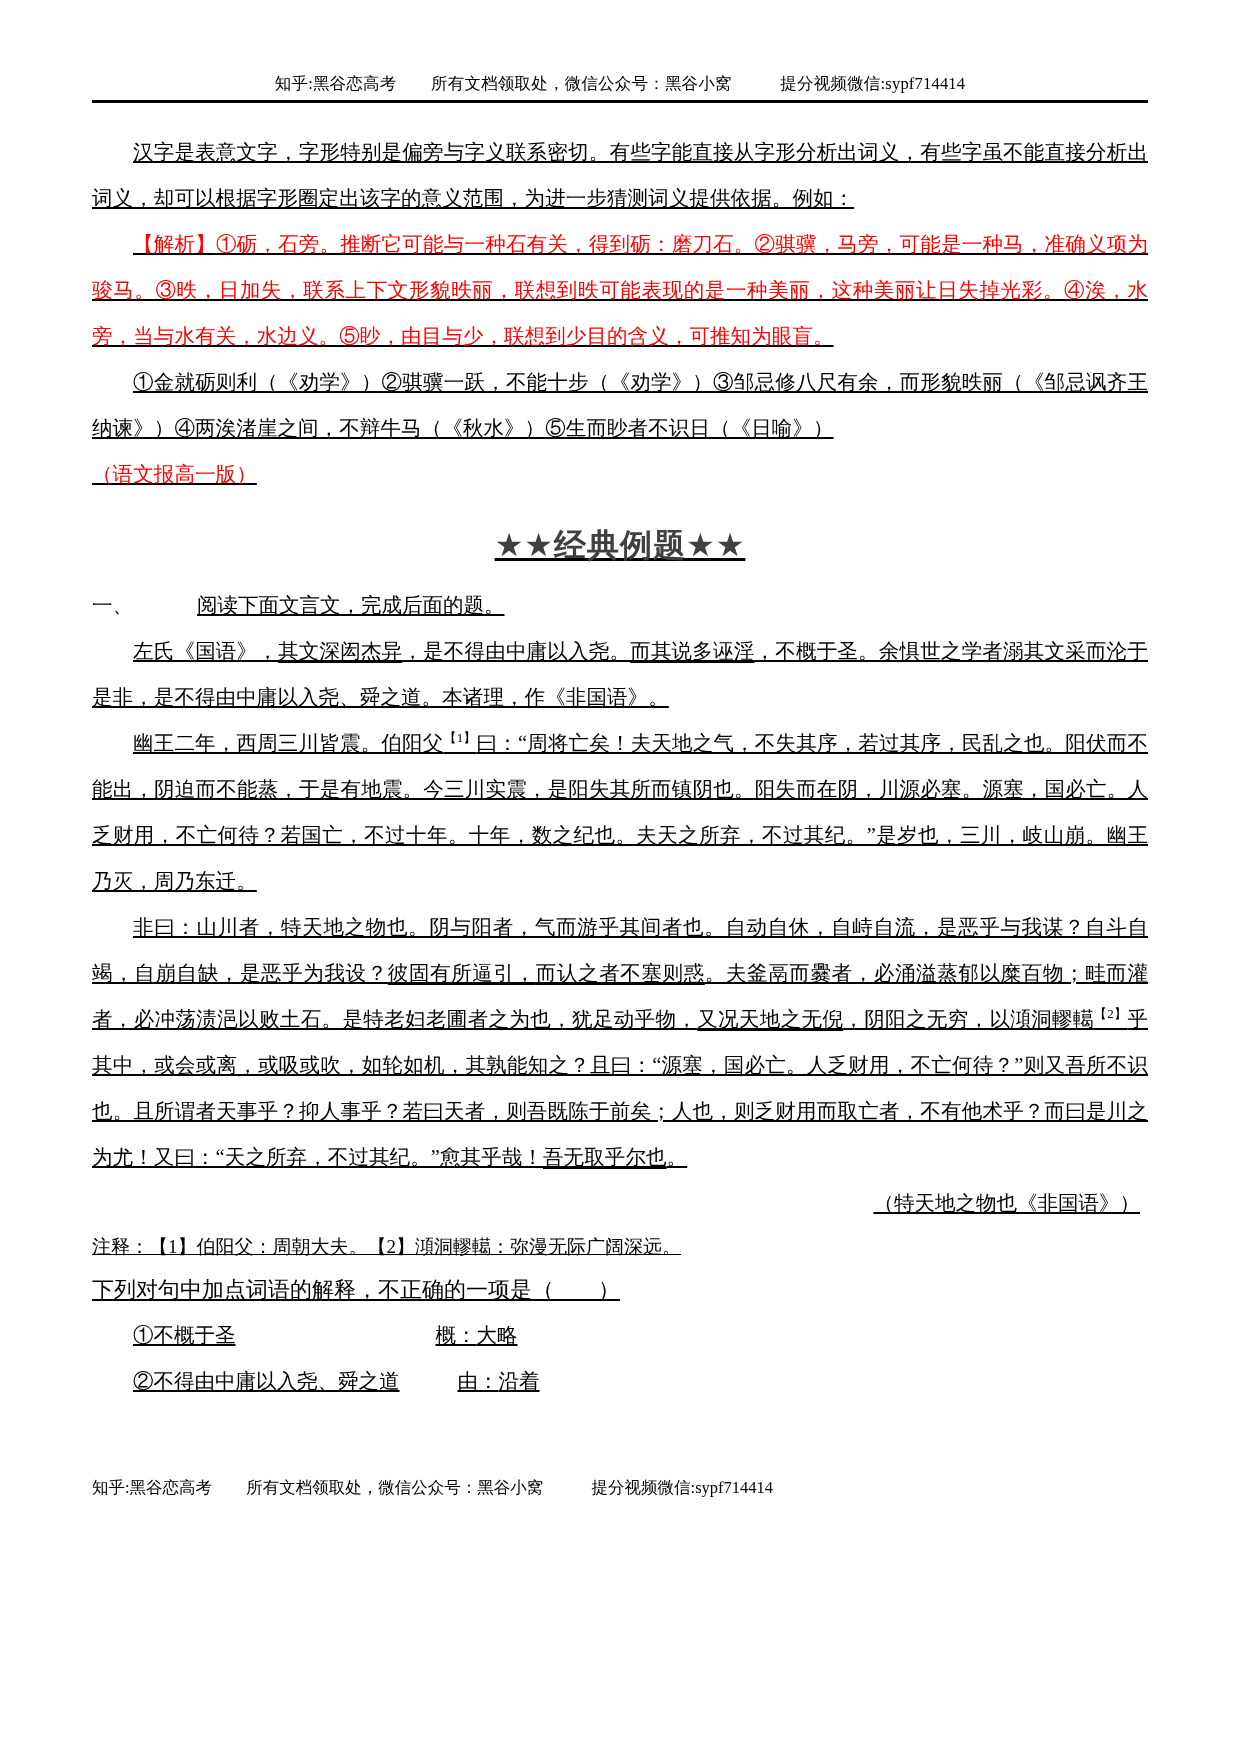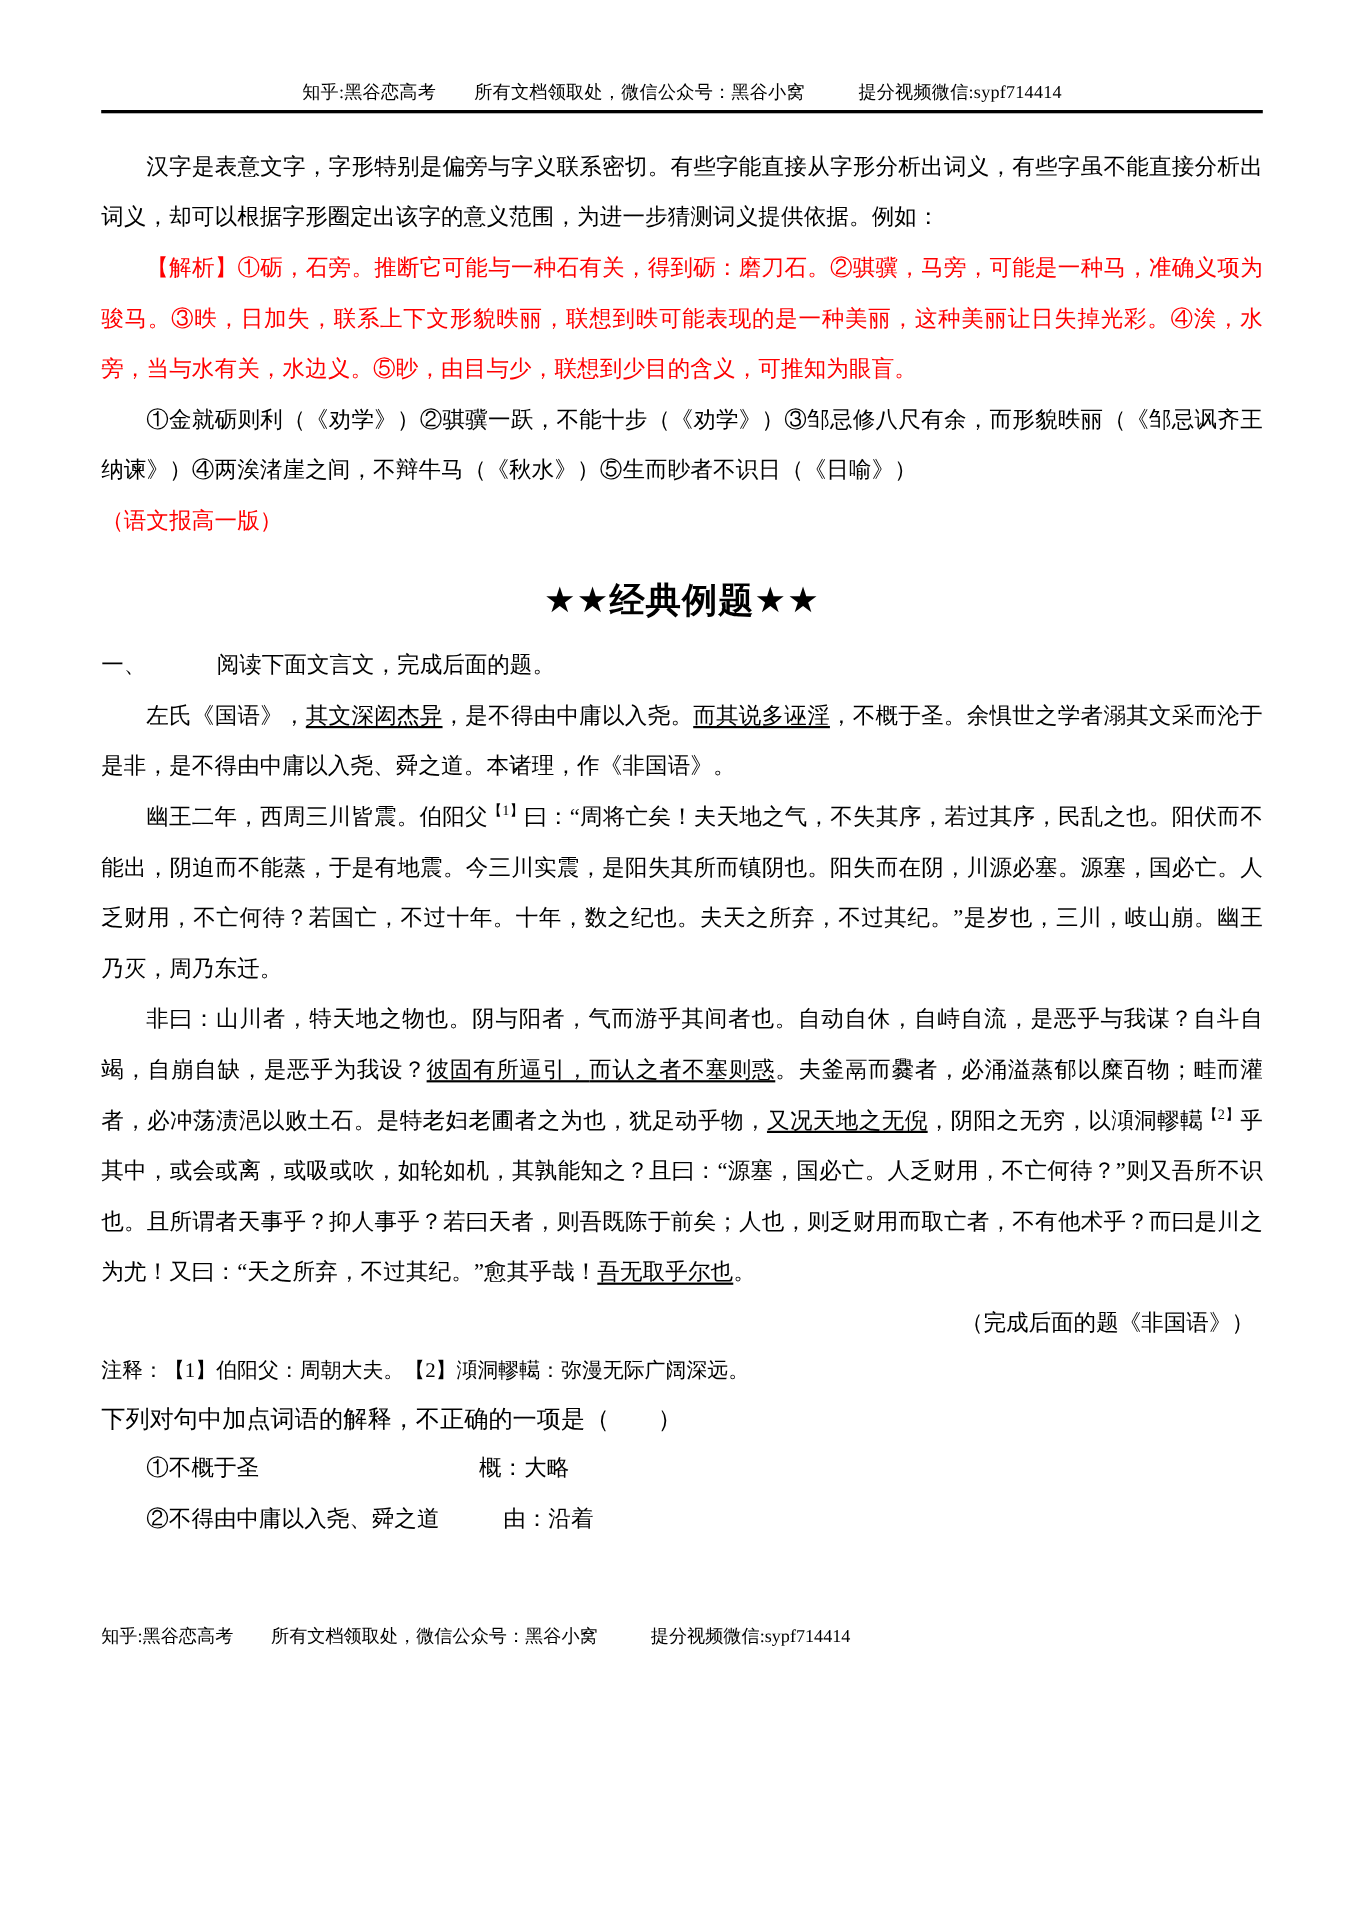--- a/index.html
+++ b/index.html
@@ -37,37 +37,38 @@
     margin: 6px 92px 0 92px;
     border-top: 3px solid #000;
   }
   .header .gap-s { display: inline-block; width: 26px; }
   .header .gap-m { display: inline-block; width: 40px; }
 
   
   .content {
     margin: 0 92px;
     padding-top: 26px;
+    text-decoration: underline;
   }
   p.para {
     margin: 0 0 0 0;
     font-size: 20.5px;
     line-height: 46px;
     text-align: justify;
     text-justify: inter-ideograph;
     letter-spacing: 0.1px;
   }
   p.indent { text-indent: 2em; }
 
   .red { color: #ff0000; }
 
   
   .section-title {
     text-align: center;
-    color: #000000;
+    color: #404040;
     font-weight: bold;
     font-size: 32px;
     line-height: 1.4;
     margin: 26px 0 14px 0;
     letter-spacing: 1px;
     font-family: "Liberation Sans", sans-serif;
   }
   .section-title .star { font-family: "DejaVu Sans", sans-serif; }
 
   
@@ -157,21 +158,21 @@
     </div>
 
     <p class="q-head"><span class="num">一、</span><span class="q-gap"></span><span>阅读下面文言文，完成后面的题。</span></p>
 
     <p class="para indent"><span>左氏《国语》，</span><span class="u">其文深闳杰异</span><span>，是不得由中庸以入尧。</span><span class="u">而其说多诬淫</span><span>，不概于圣。余惧世之学者溺其文采而沦于是非，是不得由中庸以入尧、舜之道。本诸理，作《非国语》。</span></p>
 
     <p class="para indent"><span>幽王二年，西周三川皆震。伯阳父</span><sup class="note">【1】</sup><span>曰：“周将亡矣！夫天地之气，不失其序，若过其序，民乱之也。阳伏而不能出，阴迫而不能蒸，于是有地震。今三川实震，是阳失其所而镇阴也。阳失而在阴，川源必塞。源塞，国必亡。人乏财用，不亡何待？若国亡，不过十年。十年，数之纪也。夫天之所弃，不过其纪。”是岁也，三川，岐山崩。幽王乃灭，周乃东迁。</span></p>
 
     <p class="para indent"><span>非曰：山川者，特天地之物也。阴与阳者，气而游乎其间者也。自动自休，自峙自流，是恶乎与我谋？自斗自竭，自崩自缺，是恶乎为我设？</span><span class="u">彼固有所逼引，</span><span class="u">而认之者不塞则惑</span><span>。夫釜鬲而爨者，必涌溢蒸郁以糜百物；畦而灌者，必冲荡渍浥以败土石。是特老妇老圃者之为也，犹足动乎物，</span><span class="u">又况天地之无倪</span><span>，阴阳之无穷，以澒洞轇轕</span><sup class="note">【2】</sup><span>乎其中，或会或离，或吸或吹，如轮如机，其孰能知之？且曰：“源塞，国必亡。人乏财用，不亡何待？”则又吾所不识也。且所谓者天事乎？抑人事乎？若曰天者，则吾既陈于前矣；人也，则乏财用而取亡者，不有他术乎？而曰是川之为尤！又曰：“天之所弃，不过其纪。”愈其乎哉！</span><span class="u">吾无取乎尔也</span><span>。</span></p>
 
-    <p class="right-attr">（完成后面的题《非国语》）</p>
+    <p class="right-attr">（特天地之物也《非国语》）</p>
 
     <p class="notes">注释：【1】伯阳父：周朝大夫。【2】澒洞轇轕：弥漫无际广阔深远。</p>
 
     <p class="ask">下列对句中加点词语的解释，不正确的一项是（　　）</p>
 
     <p class="opt"><span>①不概于圣</span><span class="opt-gap-1"></span><span>概</span>：<span>大略</span></p>
 
     <p class="opt"><span>②不得由中庸以入尧、舜之道</span><span class="opt-gap-2"></span><span>由</span>：<span>沿着</span></p>
 
   </div>

